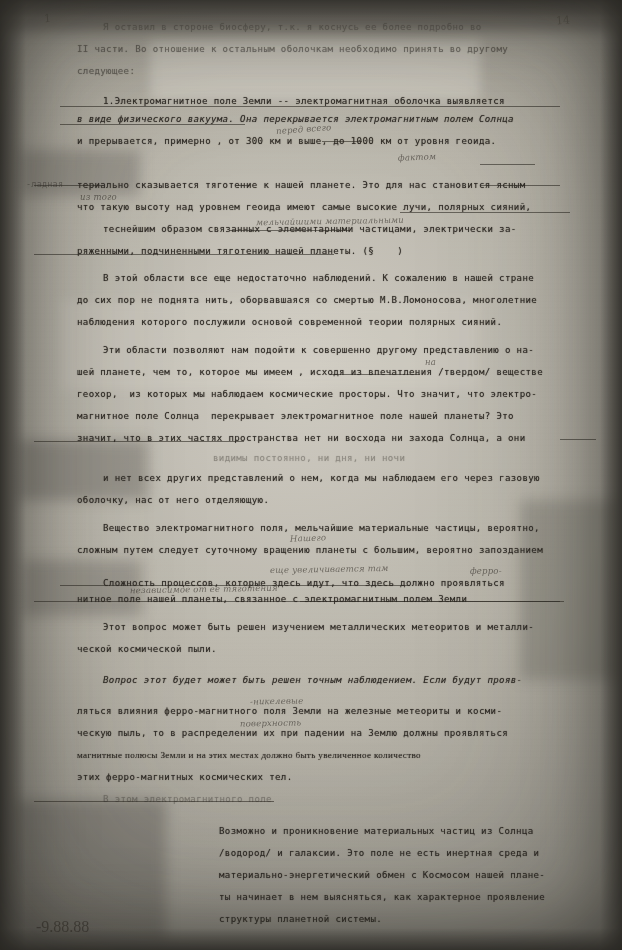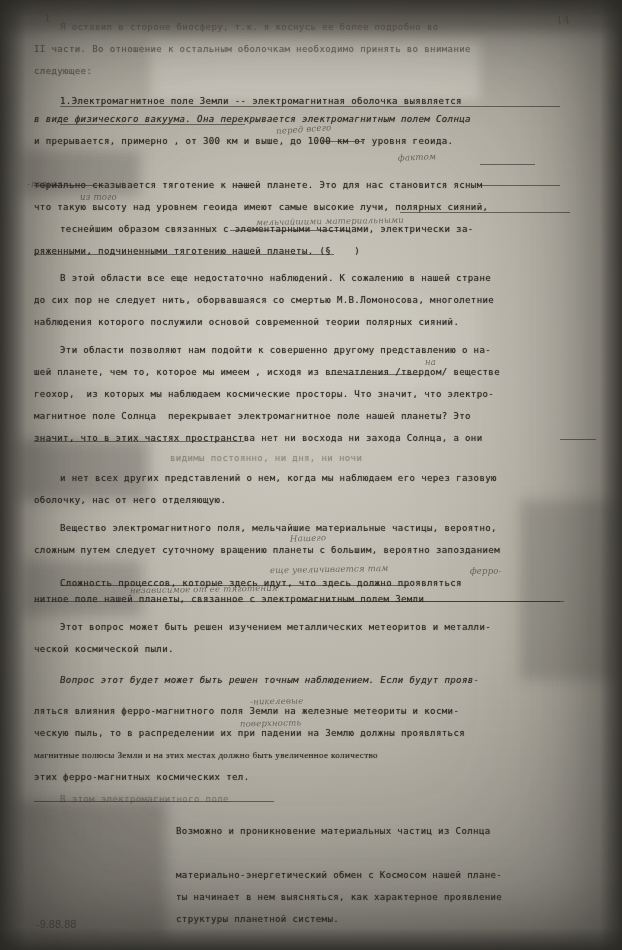--- a/index.html
+++ b/index.html
@@ -44,20 +44,21 @@
   .smudge {
     position: absolute;
     pointer-events: none;
     background: rgba(60,57,52,0.25);
     filter: blur(7px);
   }
   .text-layer {
     position: absolute;
     inset: 0;
     padding: 16px;
+    margin-left: 43px;
   }
   .line {
     position: absolute;
     white-space: pre;
     color: #2b2722;
     font-size: 9.1px;
     letter-spacing: 0.35px;
     line-height: 11px;
     opacity: 0.88;
     text-shadow: 0 0 1.1px rgba(60,55,48,0.75);
@@ -86,22 +87,22 @@
   .stamp {
     position: absolute;
     font-family: "DejaVu Serif", serif;
     font-size: 11px;
     color: #4a453c;
     opacity: .5;
     transform: rotate(-4deg);
   }
   .page-number {
     position: absolute;
-    font-family: Liberation Sans, sans-serif;
-    font-size: 11px;
+    font-family: Liberation Serif, serif;
+    font-size: 16px;
     color: #3a352e;
     opacity: .7;
   }
   .edge-left {
     position: absolute;
     left: 0; top: 0; bottom: 0; width: 26px;
     background: linear-gradient(90deg, rgba(45,43,39,0.85), rgba(45,43,39,0.0));
     pointer-events: none;
   }
   .edge-top {
@@ -140,31 +141,31 @@
 
   <div class="smudge" style="left:20px; top:150px; width:120px; height:46px;"></div>
   <div class="smudge" style="left:18px; top:440px; width:130px; height:60px; background:rgba(60,57,52,0.3);"></div>
   <div class="smudge" style="left:22px; top:560px; width:120px; height:56px;"></div>
   <div class="smudge" style="left:16px; top:800px; width:150px; height:140px; background:rgba(60,57,52,0.3);"></div>
   <div class="smudge" style="left:520px; top:500px; width:100px; height:180px; background:rgba(60,57,52,0.22);"></div>
   <div class="smudge" style="left:0px; top:0px; width:622px; height:30px; background:rgba(55,52,47,0.45);"></div>
 
   <div class="text-layer">
     <div class="line vfaded" style="left:60px;  top:22px;">Я оставил в стороне биосферу, т.к. я коснусь ее более подробно во</div>
-    <div class="line faded" style="left:34px;  top:44px;">II части. Во отношение к остальным оболочкам необходимо принять во внимание</div>
+    <div class="line faded" style="left:34px;  top:44px;">II части. Во отношение к остальным оболочкам необходимо принять во другому</div>
     <div class="line faded" style="left:34px;  top:66px;">следующее:</div>
     <div class="line strong" style="left:60px;  top:96px;">1.Электромагнитное поле Земли -- электромагнитная оболочка выявляется</div>
     <div class="line strong" style="left:34px;  top:114px;font-style:italic;">в виде физического вакуума. Она перекрывается электромагнитным полем Солнца</div>
     <div class="line strong" style="left:34px;  top:136px;">и прерывается, примерно , от 300 км и выше, до 1000 км от уровня геоида.</div>
     <div class="line strong" style="left:34px;  top:180px;">териально сказывается тяготение к нашей планете. Это для нас становится ясным</div>
     <div class="line strong" style="left:34px;  top:202px;">что такую высоту над уровнем геоида имеют самые высокие лучи, полярных сияний,</div>
     <div class="line strong" style="left:60px;  top:224px;">теснейшим образом связанных с элементарными частицами, электрически за-</div>
     <div class="line strong" style="left:34px;  top:246px;">ряженными, подчиненными тяготению нашей планеты. (§    )</div>
     <div class="line strong" style="left:60px;  top:273px;">В этой области все еще недостаточно наблюдений. К сожалению в нашей стране</div>
-    <div class="line strong" style="left:34px;  top:295px;">до сих пор не следует нить, оборвавшаяся со смертью М.В.Ломоносова, многолетние</div>
+    <div class="line strong" style="left:34px;  top:295px;">до сих пор не поднята нить, оборвавшаяся со смертью М.В.Ломоносова, многолетние</div>
     <div class="line strong" style="left:34px;  top:317px;">наблюдения которого послужили основой современной теории полярных сияний.</div>
     <div class="line strong" style="left:60px;  top:345px;">Эти области позволяют нам подойти к совершенно другому представлению о на-</div>
     <div class="line strong" style="left:34px;  top:367px;">шей планете, чем то, которое мы имеем , исходя из впечатления /твердом/ веществе</div>
     <div class="line strong" style="left:34px;  top:389px;">геохор,  из которых мы наблюдаем космические просторы. Что значит, что электро-</div>
     <div class="line strong" style="left:34px;  top:411px;">магнитное поле Солнца  перекрывает электромагнитное поле нашей планеты? Это</div>
     <div class="line strong" style="left:34px;  top:433px;">значит, что в этих частях пространства нет ни восхода ни захода Солнца, а они</div>
     <div class="line vfaded" style="left:170px; top:453px;">видимы постоянно, ни дня, ни ночи</div>
     <div class="line strong" style="left:60px;  top:473px;">и нет всех других представлений о нем, когда мы наблюдаем его через газовую</div>
     <div class="line strong" style="left:34px;  top:495px;">оболочку, нас от него отделяющую.</div>
     <div class="line strong" style="left:60px;  top:523px;">Вещество электромагнитного поля, мельчайшие материальные частицы, вероятно,</div>
@@ -173,20 +174,21 @@
     <div class="line strong" style="left:34px;  top:594px;">нитное поле нашей планеты, связанное с электромагнитным полем Земли</div>
     <div class="line strong" style="left:60px;  top:622px;">Этот вопрос может быть решен изучением металлических метеоритов и металли-</div>
     <div class="line strong" style="left:34px;  top:644px;">ческой космической пыли.</div>
     <div class="line strong" style="left:60px;  top:675px;font-style:italic;">Вопрос этот будет может быть решен точным наблюдением. Если будут прояв-</div>
     <div class="line strong" style="left:34px;  top:706px;">ляться влияния ферро-магнитного поля Земли на железные метеориты и косми-</div>
     <div class="line strong" style="left:34px;  top:728px;">ческую пыль, то в распределении их при падении на Землю должны проявляться</div>
     <div class="line strong" style="left:34px;  top:750px;font-family:Liberation Serif, serif;">магнитные полюсы Земли и на этих местах должно быть увеличенное количество</div>
     <div class="line strong" style="left:34px;  top:772px;">этих ферро-магнитных космических тел.</div>
     <div class="line vfaded" style="left:60px;  top:794px;">В этом электромагнитного поле</div>
     <div class="line strong" style="left:176px; top:826px;">Возможно и проникновение материальных частиц из Солнца</div>
+    <div class="line strong" style="left:176px; top:848px;">/водород/ и галаксии. Это поле не есть инертная среда и</div>
     <div class="line strong" style="left:176px; top:870px;">материально-энергетический обмен с Космосом нашей плане-</div>
     <div class="line strong" style="left:176px; top:892px;">ты начинает в нем выясняться, как характерное проявление</div>
     <div class="line strong" style="left:176px; top:914px;">структуры планетной системы.</div>
   </div>
 
   <div class="handwriting-layer">
     <div class="hand" style="left:276px; top:124px; transform:rotate(-4deg);">перед всего</div>
     <div class="hand" style="left:398px; top:152px; transform:rotate(-2deg);">фактом</div>
     <div class="hand" style="left:256px; top:216px; transform:rotate(-1deg);">мельчайшими материальными</div>
     <div class="hand" style="left:425px; top:357px;">на</div>

